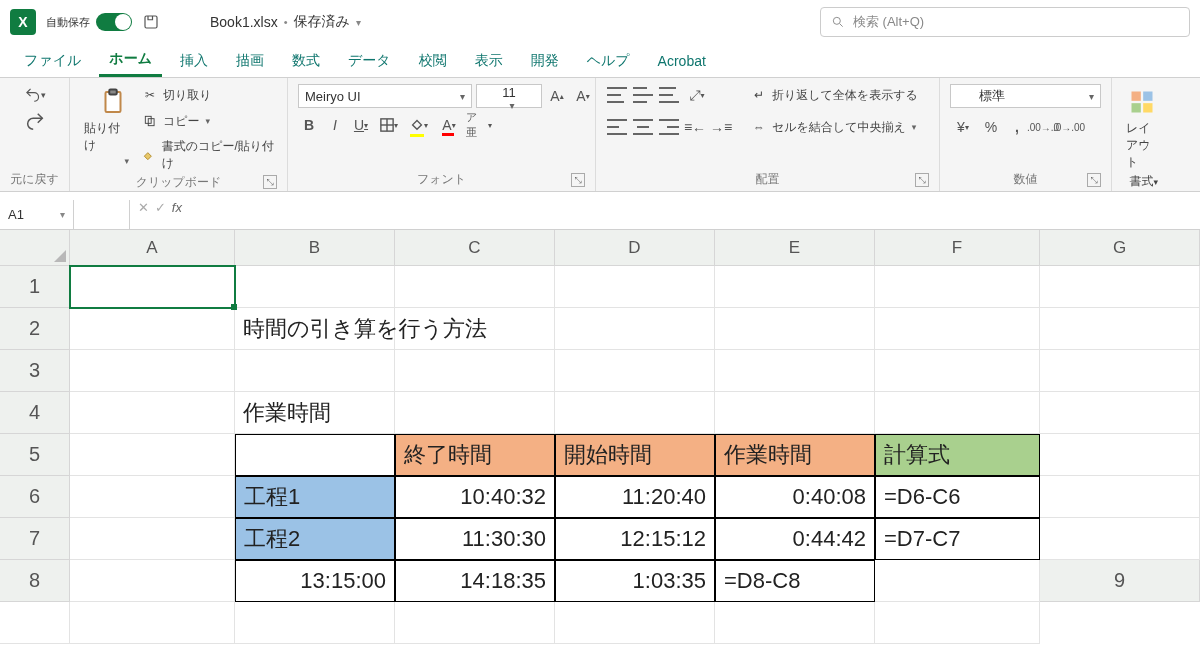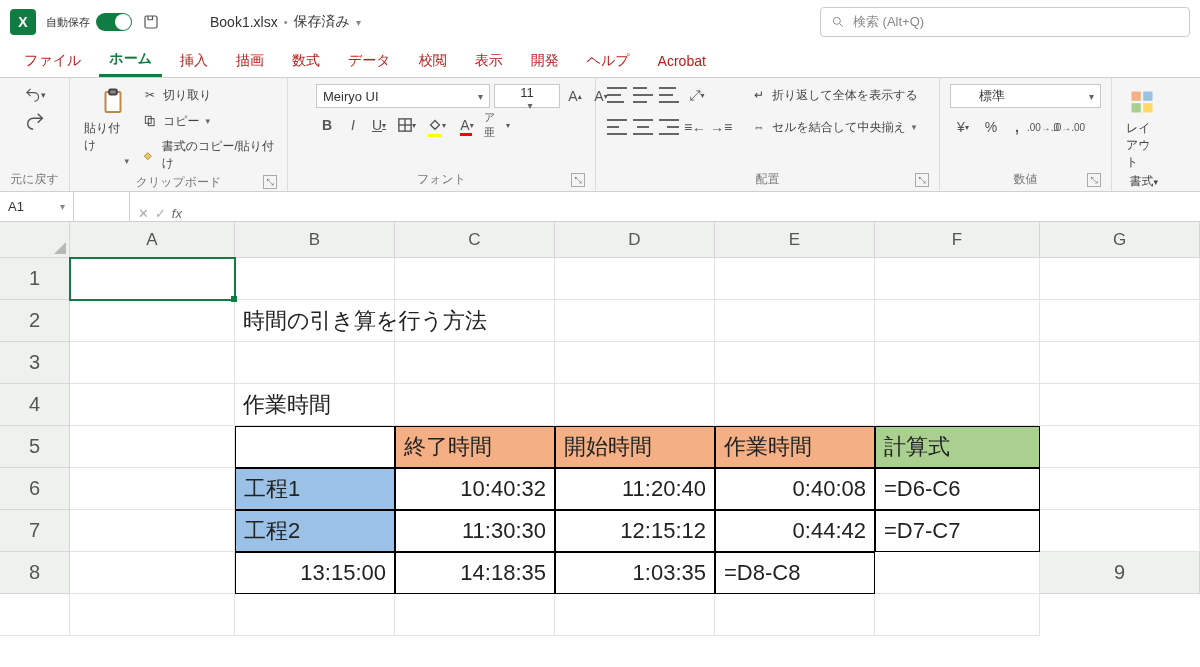--- a/index.html
+++ b/index.html
@@ -12,21 +12,21 @@
   .toggle { width: 36px; height: 18px; background:#107c41; border-radius: 9px; position: relative; }
   .toggle::after { content:""; width:16px; height:16px; background:#fff; border-radius:50%; position:absolute; top:1px; right:1px; }
   .qat-icon { width:18px; height:18px; display:flex; align-items:center; justify-content:center; color:#555; }
   .filename { margin-left: 40px; font-size: 14px; color:#333; display:flex; align-items:center; gap:6px;}
   .filename .dot { color:#888; font-size:11px; }
   .searchbox { margin-left:auto; width: 370px; height: 30px; border:1px solid #ccc; border-radius:4px; display:flex; align-items:center; padding:0 10px; color:#888; gap:8px; background:#fff;}
   .searchbox svg { width:14px; height:14px; }
 
   
   .tabs { height: 34px; display:flex; align-items:center; gap: 8px; padding: 0 14px; border-bottom:1px solid #d0d0d0; font-size: 14px; }
-  .tab { padding: 6px 10px; cursor:pointer; color:#b91c1c; }
+  .tab { padding: 6px 10px; cursor:pointer; color:#0f766e; }
   .tab.active { border-bottom: 3px solid #107c41; color:#107c41; font-weight:600; }
 
   
   .ribbon { background:#f5f5f5; height: 114px; display:flex; border-bottom:1px solid #d0d0d0; }
   .rgroup { border-right:1px solid #dcdcdc; padding: 6px 10px 2px 10px; display:flex; flex-direction:column; position:relative; }
   .rgroup-body { flex:1; display:flex; align-items:flex-start; gap:8px; }
   .rgroup-label { height: 20px; text-align:center; font-size:12px; color:#777; margin-top:auto; display:flex; justify-content:center; align-items:center; position:relative;}
   .launcher { position:absolute; right:0; bottom:2px; width:14px; height:14px; border:1px solid #aaa; font-size:9px; display:flex; align-items:center; justify-content:center; color:#666; }
   .vbtn { display:flex; flex-direction:column; align-items:flex-end; gap:2px; padding: 2px 4px; font-size:12px; color:#444; }
   .vbtn .ic { width:32px; height:32px; display:flex; align-items:center; justify-content:center; }
@@ -37,21 +37,21 @@
   .fmtbtn { width:22px; height:22px; display:flex; align-items:center; justify-content:center; color:#555; font-size:14px;}
   .fmtbtn.small { width:26px; }
   .row { display:flex; gap:4px; align-items:center; }
   .colstack { display:flex; flex-direction:column; gap:4px; }
 
   
   .align-ic { width:20px; height:16px; display:inline-flex; flex-direction:column; justify-content:space-between; }
   .align-ic i { display:block; height:2px; background:#666; }
 
   
-  .fbar { height: 30px; border-bottom:1px solid #d0d0d0; display:flex; align-items:flex-end; }
+  .fbar { height: 30px; border-bottom:1px solid #d0d0d0; display:flex; align-items:flex-start;margin-top:8px; }
   .namebox { width:74px; height:100%; border-right:1px solid #d0d0d0; display:flex; align-items:center; padding:0 8px; font-size:13px;}
   .namebox .arrow { margin-left:auto; color:#888; font-size:10px;}
   .fx-btns { display:flex; align-items:center; gap:6px; padding:0 8px; color:#aaa; font-size:13px;}
   .fx-btns .fx { font-style:italic; color:#666; }
   .formula-input { flex:1; height:100%; padding:0 6px; font-size:13px; }
 
   
   .sheet { display:grid; grid-template-columns: 70px 165px 160px 160px 160px 160px 165px 160px; }
   .colhdr, .rowhdr, .corner { background:#eef1ee; border-right:1px solid #d6d6d6; border-bottom:1px solid #d6d6d6; display:flex; align-items:center; justify-content:center; color:#555; font-size:17px; height:36px;}
   .corner { position:relative; }
@@ -172,21 +172,21 @@
           </div>
       </div>
     </div>
     <div class="rgroup-label">
         <span>クリップボード</span>
         <span class="launcher">⤡</span>
       </div>
   </div>
 
   <div class="rgroup" style="width:308px;">
-    <div class="rgroup-body colstack" style="width:100%; gap:6px;margin-left:18px;">
+    <div class="rgroup-body colstack" style="width:100%; gap:6px;">
       <div class="row">
         <div class="sel" style="width:174px;">
             <span>Meiryo UI</span>
             <span class="arrow">▾</span>
           </div>
         <div class="sel" style="width:66px;flex-direction:column;">
             <span>11</span>
             <span class="arrow">▾</span>
           </div>
         <div class="fmtbtn">A<sup style="font-size:8px;">▴</sup></div>

